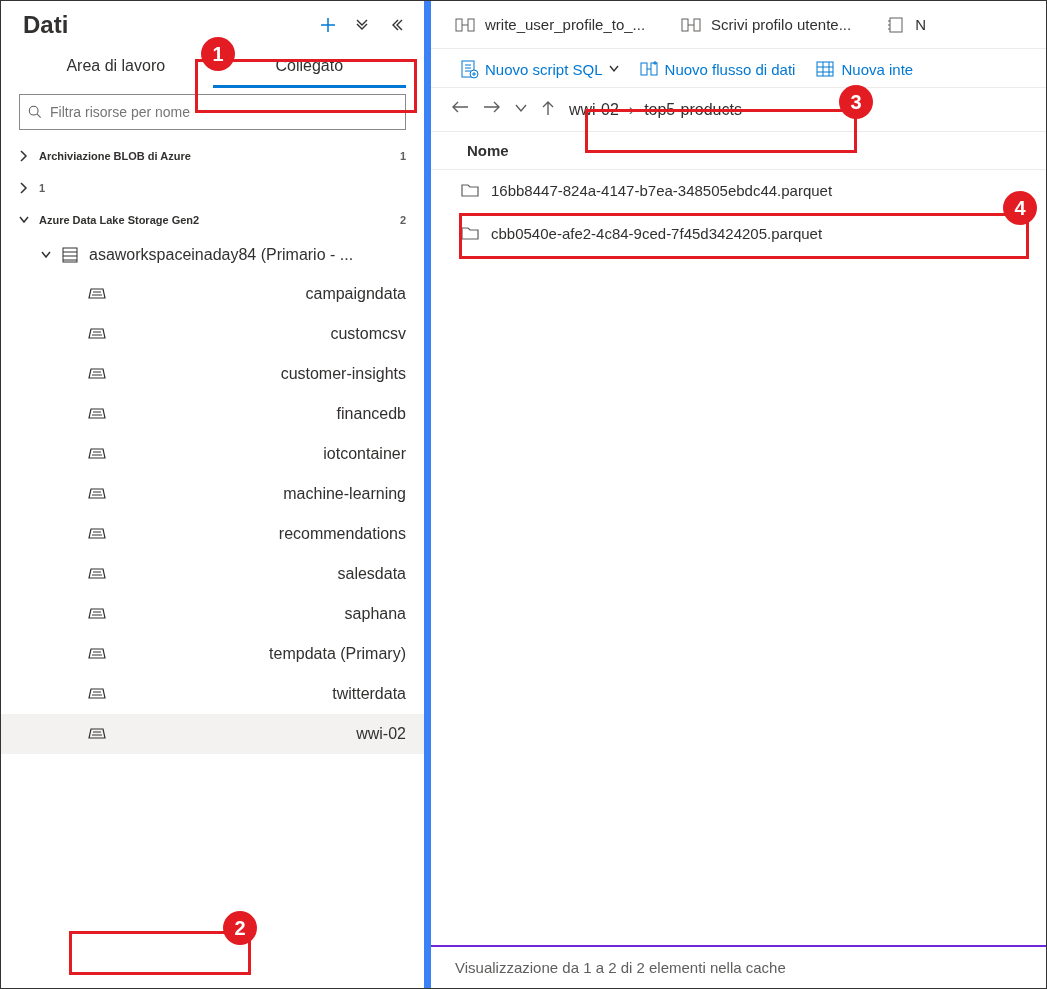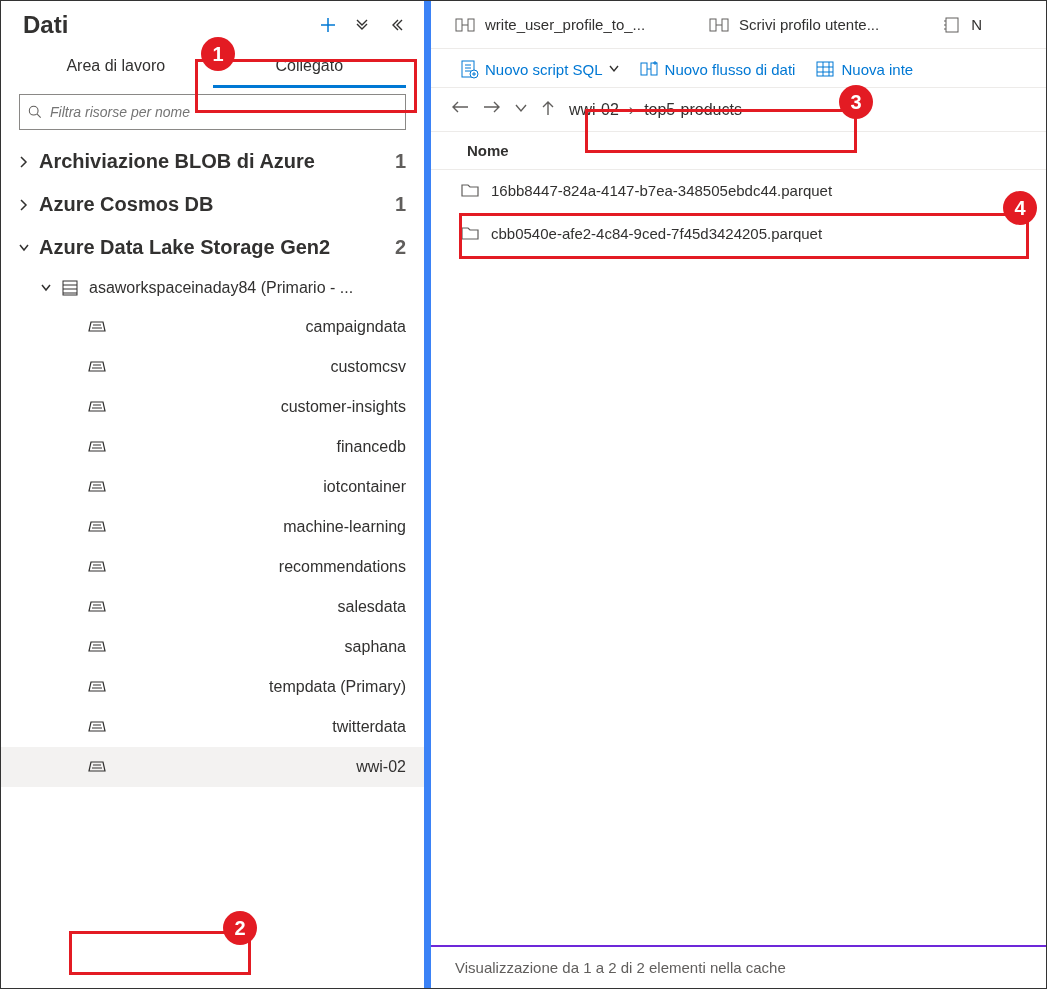--- a/index.html
+++ b/index.html
@@ -34,40 +34,40 @@
     font-size: 16px; color: #323130; cursor: pointer;
     border-bottom: 2px solid transparent;
   }
   .tab.active { color: #323130; border-bottom: 3px solid #0078d4; font-weight: 400;}
   .filter-wrap { padding: 6px 18px 4px; }
   .filter {
     width: 100%; height: 36px; border: 1px solid #8a8886;
     display: flex; align-items: center; padding: 0 8px; gap: 6px;
     font-style: italic; color: #605e5c;
   }
-  .filter input { border: none; outline: none; flex: 1; font-style: italic; font-size: 14px; }
+  .filter input { border: none; outline: none; flex: 1; font-size: 14px; }
   .tree { flex: 1; overflow: auto; padding-top: 6px; }
   .tree-row {
     display: flex; align-items: center;
     padding: 10px 18px; gap: 10px;
     cursor: pointer; white-space: nowrap;
   }
   .tree-row .chevron { width: 10px; display:inline-flex; justify-content:center;}
   .tree-row .label { flex: 1; overflow: hidden; text-overflow: ellipsis; }
   .tree-row .count { color: #605e5c; }
-  .tree-row.top { font-size: 20px; font-weight: 600; }
+  .tree-row.top { font-size: 11px; font-weight: 600; }
   .tree-row.sub { padding-left: 40px; font-size: 16px; }
   .tree-row.leaf { padding-left: 86px; font-size: 16px; font-weight: 400; text-align: right;}
   .tree-row.selected { background: #f3f2f1; }
   .container-icon { width: 20px; height: 16px; }
   .workspace-icon { width:18px; height:18px; }
 
   
   .main { flex: 1; display: flex; flex-direction: column; position: relative;}
-  .doc-tabs { display: flex; height: 48px; align-items: center; border-bottom: 1px solid #edebe9; padding-left: 6px; gap: 28px;}
+  .doc-tabs { display: flex; height: 48px; align-items: center; border-bottom: 1px solid #edebe9; padding-left: 6px;}
   .doc-tab { display: flex; align-items: center; gap: 10px; padding: 0 18px; height: 100%; color: #323130; font-size: 15px; cursor: pointer; white-space: nowrap;}
   .doc-tab svg { flex-shrink:0;}
   .toolbar { display: flex; align-items: center; gap: 20px; padding: 10px 18px 8px 28px; color: #0078d4; font-size: 15px; border-bottom: 1px solid #edebe9; }
   .tool-btn { display: flex; align-items: center; gap: 6px; cursor: pointer; white-space: nowrap;}
   .tool-btn svg { flex-shrink:0;}
   .path-bar { display: flex; align-items: center; gap: 12px; padding: 10px 18px 10px 18px; }
   .path-nav { display: flex; gap: 10px; color: #605e5c;}
   .nav-arrow { cursor: pointer; padding: 2px;}
   .breadcrumb { display: flex; align-items: center; gap: 10px; font-size: 16px;}
   .breadcrumb .crumb { cursor: pointer; }
@@ -138,21 +138,20 @@
         </span>
         <span class="label">Archiviazione BLOB di Azure</span>
         <span class="count">1</span>
       </div>
       <div class="tree-row top">
         <span class="chevron">
           <svg width="8" height="12" viewBox="0 0 8 12">
               <path d="M1 1l5 5-5 5" stroke="#323130" stroke-width="1.5" fill="none"></path>
             </svg>
         </span>
-        <span class="label">Azure Cosmos DB</span>
         <span class="count">1</span>
       </div>
       <div class="tree-row top">
         <span class="chevron">
           <svg width="10" height="8" viewBox="0 0 10 8">
               <path d="M1 1l4 5 4-5" stroke="#323130" stroke-width="1.5" fill="none"></path>
             </svg>
         </span>
         <span class="label">Azure Data Lake Storage Gen2</span>
         <span class="count">2</span>

